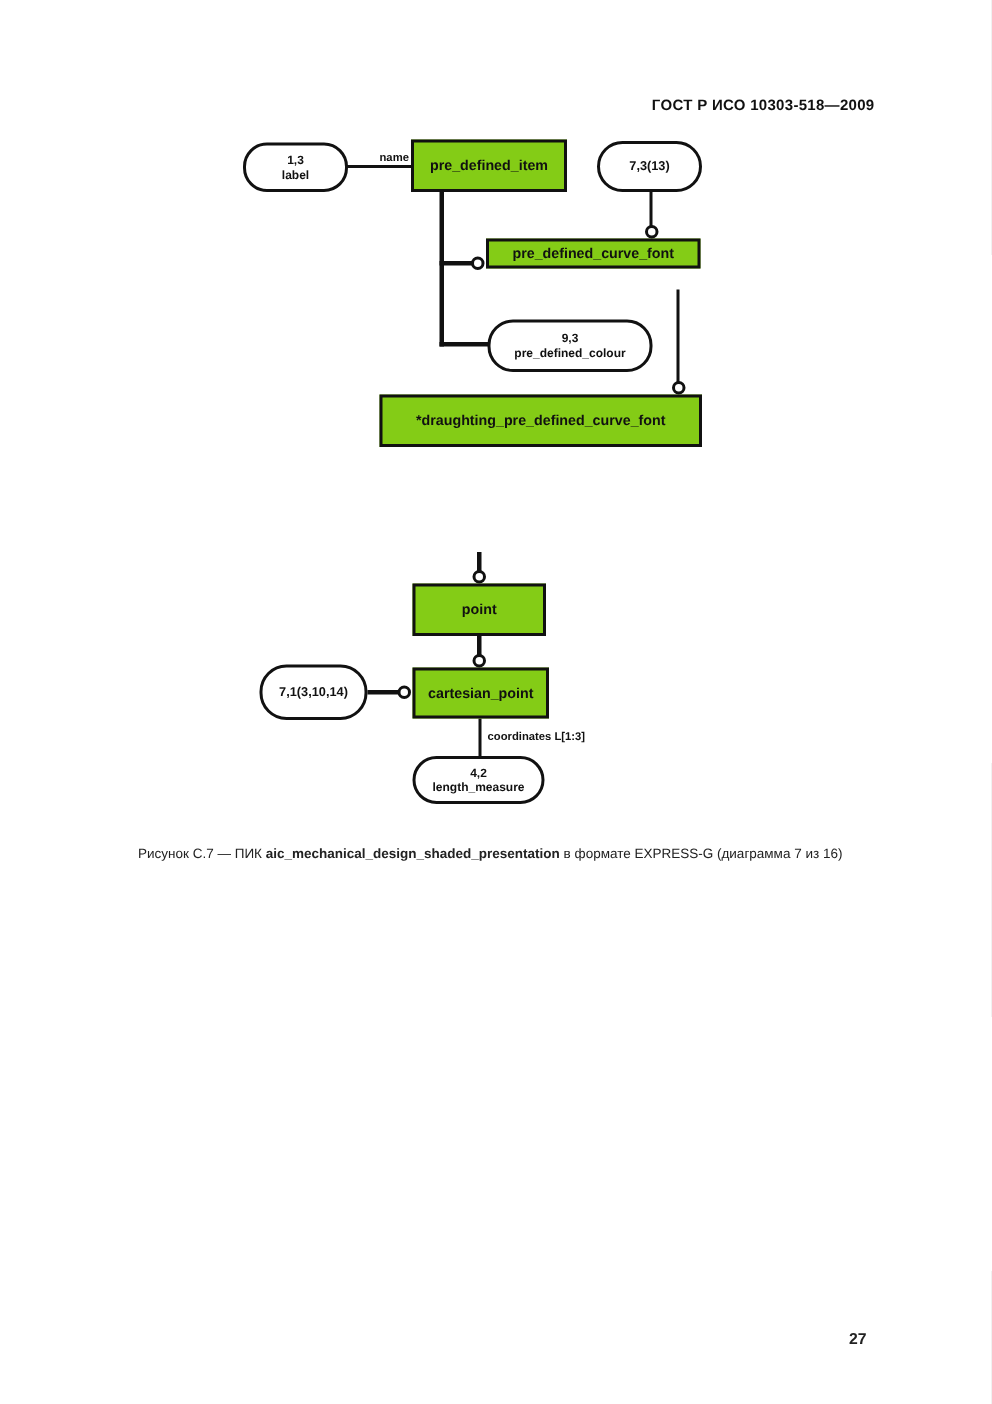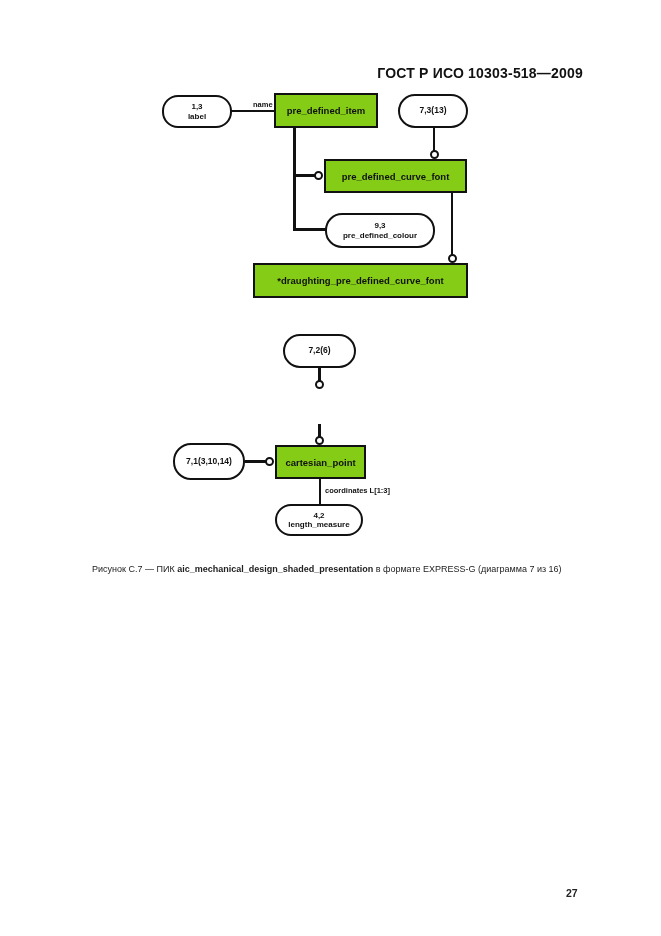--- a/index.html
+++ b/index.html
@@ -7,21 +7,21 @@
     position:relative;
     width:661px;height:936px;
     background:#ffffff;
     font-family:"Liberation Sans", sans-serif;
     color:#111;
     overflow:hidden;
     margin:0 auto;
   }
   .hdr{
     position:absolute; top:65px; left:330px; width:253px;
-    text-align:right; font-size:14px; font-weight:bold;
+    text-align:right; font-size:10px; font-weight:bold;
     letter-spacing:0.2px; white-space:nowrap;
   }
   .pagenum{
     position:absolute; top:847px; left:566px; width:24px;
     font-size:10.5px; font-weight:bold; color:#222;margin-top:40px;
   }
   .caption{
     position:absolute; top:564px; left:52px; width:560px;
     font-size:9px; white-space:nowrap; color:#222;padding-left:40px;
   }
@@ -75,37 +75,37 @@
   <div class="vline" style="left:293px;top:128px;width:3px;height:103px;"></div>
 
   <div class="hline" style="left:293px;top:174px;width:24px;height:3px;"></div>
   <div class="circ" style="left:314px;top:171px;"></div>
 
   <div class="hline" style="left:293px;top:228px;width:34px;height:3px;"></div>
 
   <div class="vline" style="left:433px;top:128px;width:2px;height:24px;"></div>
   <div class="circ" style="left:430px;top:150px;"></div>
 
-  <div class="rect" style="left:324px;top:159px;width:143px;height:34px;">pre_defined_curve_font</div>
+  <div class="rect" style="left:324px;top:159px;width:143px;height:20px;">pre_defined_curve_font</div>
 
   <div class="oval" style="left:325px;top:213px;width:110px;height:35px;border-radius:17px;">
     <span class="l1">9,3</span>
     <span class="l2">pre_defined_colour</span>
   </div>
 
   <div class="vline" style="left:451px;top:193px;width:2px;height:62px;"></div>
   <div class="circ" style="left:448px;top:254px;"></div>
 
   <div class="rect" style="left:253px;top:263px;width:215px;height:35px;">*draughting_pre_defined_curve_font</div>
 
-  <div class="oval" style="left:283px;top:334px;width:73px;height:34px;border-radius:17px;font-size:8.5px;">7,2(6)</div>
 
   <div class="vline" style="left:318px;top:368px;width:3px;height:13px;"></div>
   <div class="circ" style="left:315px;top:380px;"></div>
 
+  <div class="rect" style="left:275px;top:389px;width:89px;height:35px;">point</div>
 
   <div class="vline" style="left:318px;top:424px;width:3px;height:13px;"></div>
   <div class="circ" style="left:315px;top:436px;"></div>
 
   <div class="oval" style="left:173px;top:443px;width:72px;height:37px;border-radius:18px;font-size:8.5px;">7,1(3,10,14)</div>
 
   <div class="hline" style="left:245px;top:460px;width:22px;height:3px;"></div>
   <div class="circ" style="left:265px;top:457px;"></div>
 
   <div class="rect" style="left:275px;top:445px;width:91px;height:34px;">cartesian_point</div>

